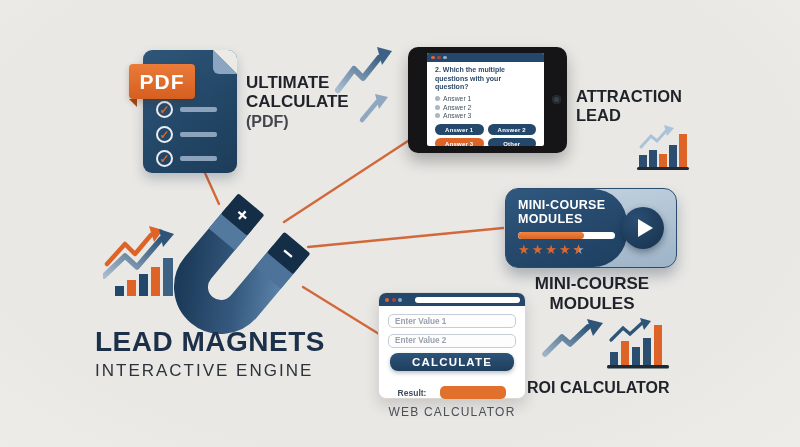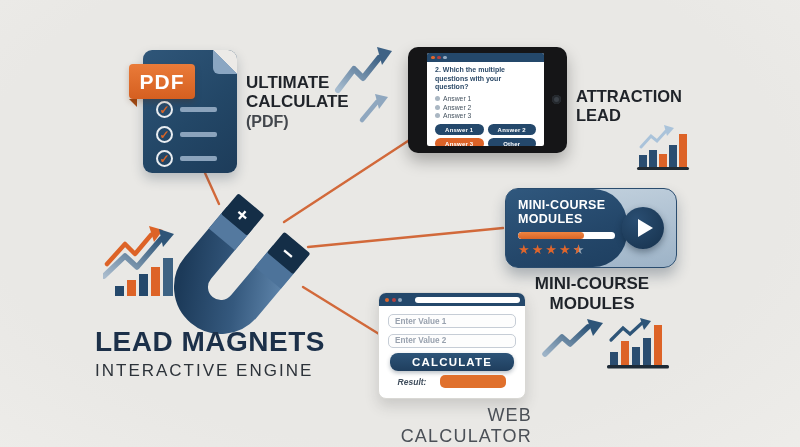--- a/index.html
+++ b/index.html
@@ -104,25 +104,25 @@
   .calc-body { padding:8px 9px 0 9px; }
   .calc-input { display:block; width:100%; height:14px; border:1.2px solid #c6cdd6; border-radius:5px;
          font-size:8.2px; color:#98a1ae; padding-left:6px; margin-bottom:5.5px; background:#fdfdfd;
          font-family:"Liberation Sans", sans-serif; outline:none;font-weight:bold; }
   .calc-input::placeholder { color:#98a1ae; }
   .calc-btn { display:flex; align-items:center; justify-content:center; width:calc(100% - 4px);
          margin:1px 2px 0 2px; height:18px; border:none; border-radius:8px;
          background:linear-gradient(180deg,#2d5478,#1f3e5e); color:#fff; font-weight:bold;
          font-size:11.5px; letter-spacing:1.2px; font-family:"Liberation Sans", sans-serif;
          box-shadow:0 2px 4px rgba(20,40,60,.3); }
-  .calc-result { display:flex; align-items:center; justify-content:center; gap:14px; margin-top:4px;font-style:italic; }
+  .calc-result { display:flex; align-items:center; justify-content:center; gap:14px; margin-top:15px; }
   .calc-result-label { font-size:8.5px; font-weight:bold; color:#3f4d5c; }
   .calc-result-pill { width:66px; height:13px; border-radius:5px; background:#e0702c; }
-  .calc-caption { left:372px; top:405px; width:160px; text-align:right; z-index:2;
-         color:#4b5057; font-size:18px; letter-spacing:1.2px; }
+  .calc-caption { left:372px; top:405px; width:160px; text-align:center; z-index:2;
+         color:#4b5057; font-size:12px; letter-spacing:1.2px; }
 
   
   .roi-caption { left:527px; top:379px; z-index:2; color:#1f2329; font-size:16px; font-weight:bold; }
 
   
   .heading { left:95px; top:326px; width:265px; z-index:2; }
   .heading-main { color:#1c3049; font-size:28px; font-weight:800; letter-spacing:.5px; }
   .heading-sub { color:#2d333a; font-size:17px; letter-spacing:2px; margin-top:3px; }
 </style>
 </head>
@@ -282,20 +282,21 @@
   <svg class="abs iconsvg" style="left:606px; top:318px;" width="66" height="52" viewBox="0 0 66 52">
     <polyline points="5,22 17,10 24,16 36,5" fill="none" stroke="#2e5578" stroke-width="3.2" stroke-linecap="round"></polyline>
     <polygon points="34,0 45,3 38,12" fill="#2e5578"></polygon>
     <rect x="4" y="34" width="8" height="13" fill="#2a4d70"></rect>
     <rect x="15" y="23" width="8" height="24" fill="#dd6327"></rect>
     <rect x="26" y="29" width="8" height="18" fill="#2a4d70"></rect>
     <rect x="37" y="20" width="8" height="27" fill="#2a4d70"></rect>
     <rect x="48" y="7" width="8" height="40" fill="#dd6327"></rect>
     <rect x="1" y="47" width="62" height="3.5" rx="1.5" fill="#1d2a36"></rect>
   </svg>
+  <div class="abs roi-caption">ROI CALCULATOR</div>
 
   <svg class="abs iconsvg" style="left:136px; top:192px;" width="178" height="145" viewBox="0 0 178 145">
     <defs>
       <linearGradient id="gMag" x1="1" y1="0" x2="0" y2="1">
         <stop offset="0" stop-color="#5d83a9"></stop>
         <stop offset="0.45" stop-color="#35597e"></stop>
         <stop offset="1" stop-color="#1c3a59"></stop>
       </linearGradient>
     </defs>
     <g transform="rotate(40 85 95)">

